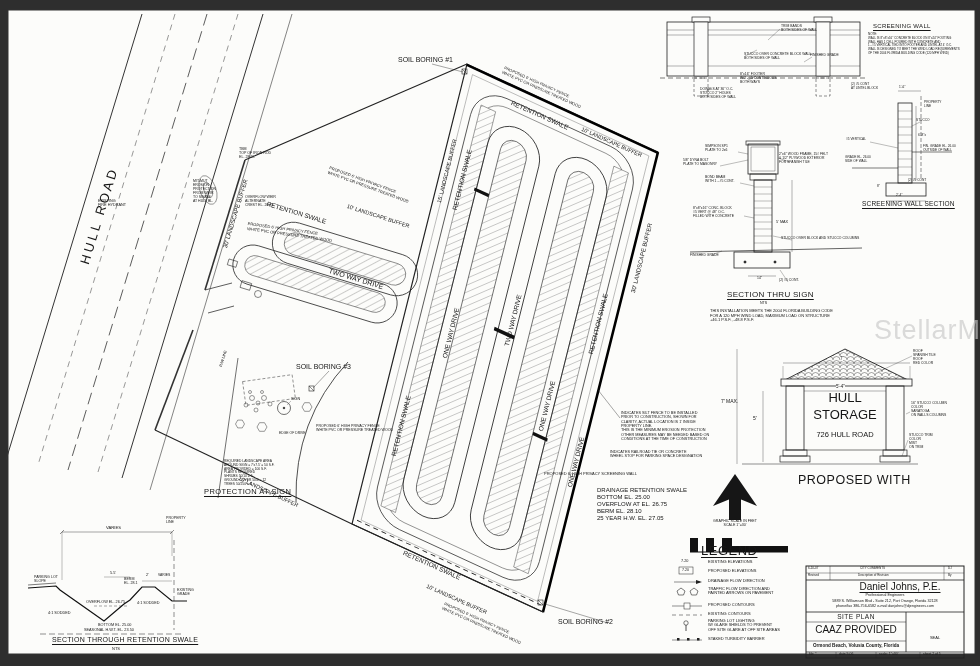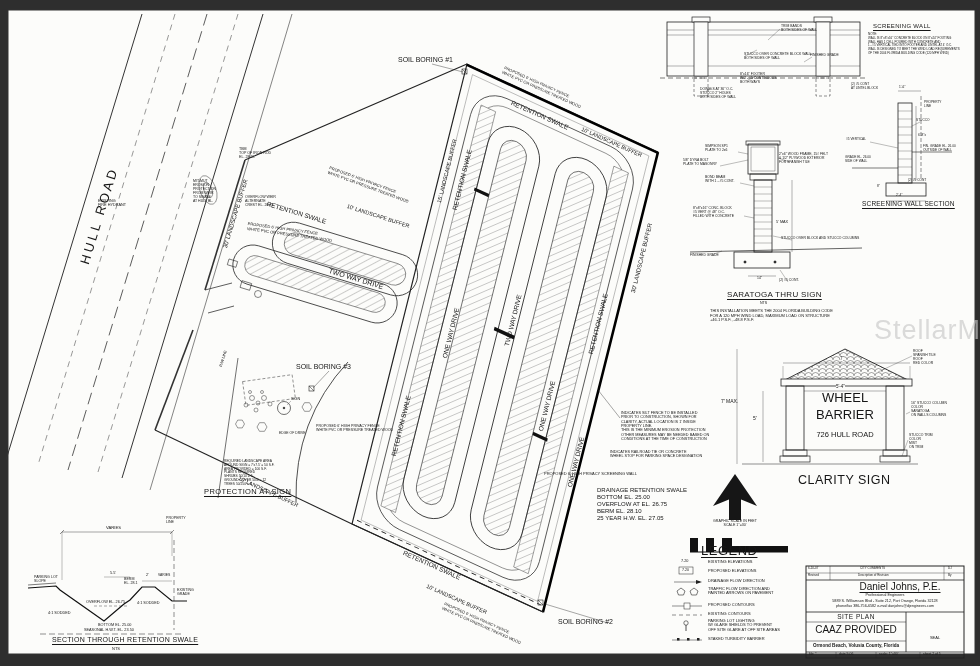--- a/index.html
+++ b/index.html
@@ -402,21 +402,21 @@
 <div class="L" style="left:918px;top:134px;font-size:3.2px;">6'-8"±</div>
 <div class="L" style="left:846px;top:138px;font-size:3.2px;">#5 VERTICAL</div>
 <div class="L" style="left:923px;top:145px;font-size:3.2px;">FIN. GRADE EL. 26.00
 OUTSIDE OF WALL</div>
 <div class="L" style="left:845px;top:156px;font-size:3.2px;">GRADE EL. 26.00
 SIDE OF WALL</div>
 <div class="L" style="left:908px;top:179px;font-size:3.2px;">(2) #5 CONT</div>
 <div class="L" style="left:877px;top:185px;font-size:3.2px;">8"</div>
 <div class="L" style="left:896px;top:194px;font-size:3.2px;">2'-4"</div>
 
-<div class="L U" style="left:727px;top:290px;font-size:8px;letter-spacing:.3px;">SARATOGA THRU SIGN</div>
+<div class="L U" style="left:727px;top:290px;font-size:8px;letter-spacing:.3px;">SECTION THRU SIGN</div>
 <div class="L" style="left:760px;top:301px;font-size:3.6px;">NTS</div>
 <div class="L" style="left:710px;top:309px;font-size:4px;">THIS INSTALLATION MEETS THE 2004 FLORIDA BUILDING CODE
 FOR A 120 MPH WIND LOAD, MAXIMUM LOAD ON STRUCTURE
 +46.1 P.S.F., -48.8 P.S.F.</div>
 <div class="L" style="left:705px;top:145px;font-size:3.4px;">SIMPSON SP1
 PLATE TO 2x6</div>
 <div class="L" style="left:683px;top:159px;font-size:3.4px;">5/8" DYNA BOLT
 PLATE TO MASONRY</div>
 <div class="L" style="left:705px;top:176px;font-size:3.4px;">BOND BEAM
 WITH 1 - #5 CONT.</div>
@@ -425,23 +425,23 @@
 FILLED WITH CONCRETE</div>
 <div class="L" style="left:779px;top:153px;font-size:3.4px;">2"x6" WOOD FRAME, 15# FELT
 &amp; 1/2" PLYWOOD EXTERIOR
 FOR SPANISH TILE</div>
 <div class="L" style="left:776px;top:220px;font-size:3.8px;background:#fcfcfa;">5' MAX</div>
 <div class="L" style="left:781px;top:237px;font-size:3.4px;">STUCCO OVER BLOCK AND STUCCO COLUMNS</div>
 <div class="L" style="left:690px;top:254px;font-size:3.4px;">FINISHED GRADE</div>
 <div class="L" style="left:779px;top:279px;font-size:3.4px;">(2) #5 CONT.</div>
 <div class="L" style="left:757px;top:277px;font-size:3.4px;">14"</div>
 
-<div class="L" style="left:798px;top:473px;font-size:12.5px;letter-spacing:.5px;">CLARITY SIGN</div>
-<div class="L C" style="left:804px;top:391px;width:82px;font-size:13px;">WHEEL</div>
-<div class="L C" style="left:804px;top:408px;width:82px;font-size:13px;">BARRIER</div>
+<div class="L" style="left:798px;top:473px;font-size:12.5px;letter-spacing:.5px;">PROPOSED WITH</div>
+<div class="L C" style="left:804px;top:391px;width:82px;font-size:13px;">HULL</div>
+<div class="L C" style="left:804px;top:408px;width:82px;font-size:13px;">STORAGE</div>
 <div class="L C" style="left:804px;top:431px;width:82px;font-size:7.5px;">726 HULL ROAD</div>
 <div class="L" style="left:840px;top:356px;font-size:4.5px;background:#fcfcfa;">7'</div>
 <div class="L" style="left:836px;top:384px;font-size:4.5px;background:#fcfcfa;">5'-4"</div>
 <div class="L" style="left:721px;top:399px;font-size:5px;">7' MAX.</div>
 <div class="L" style="left:753px;top:416px;font-size:5px;">5'</div>
 <div class="L" style="left:913px;top:350px;font-size:3.4px;">ROOF
 SPANISH TILE
 ROOF
 RED COLOR</div>
 <div class="L" style="left:911px;top:402px;font-size:3.4px;">16" STUCCO COLUMN

